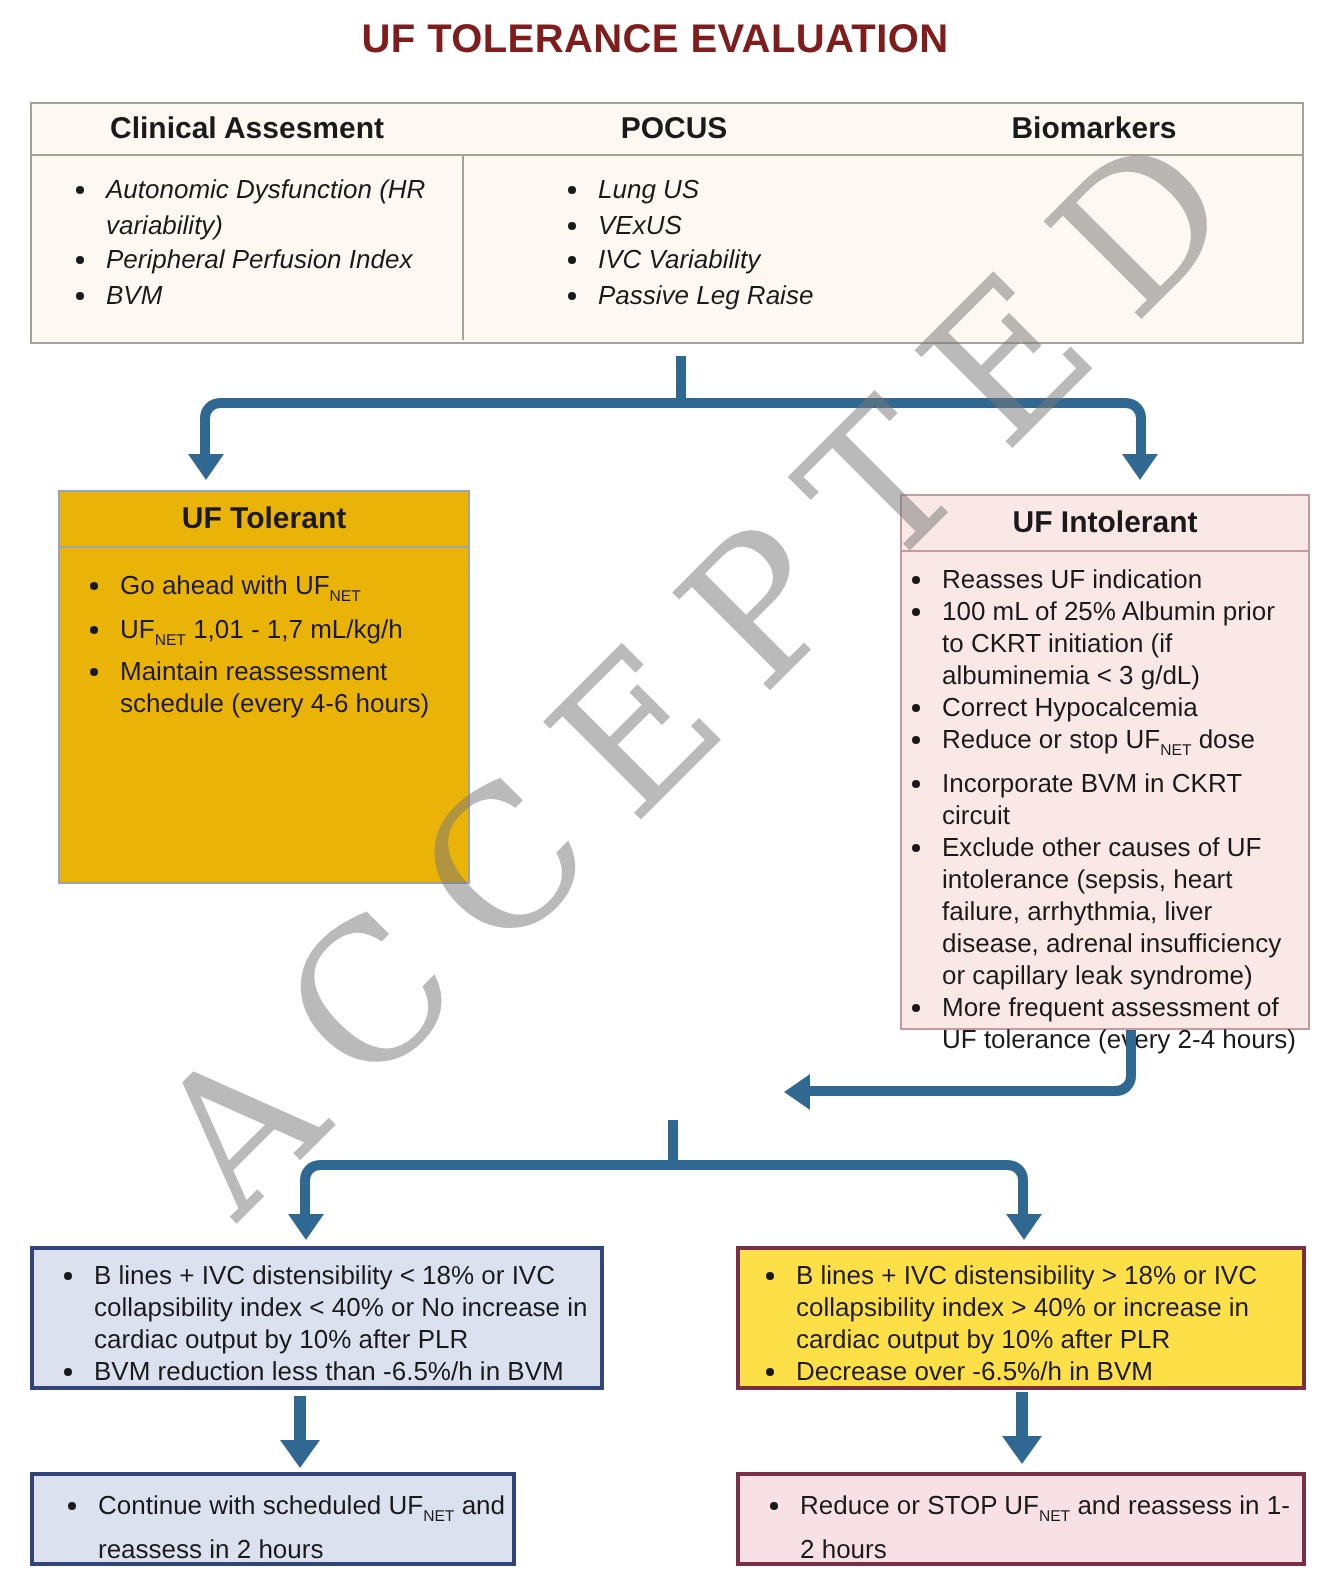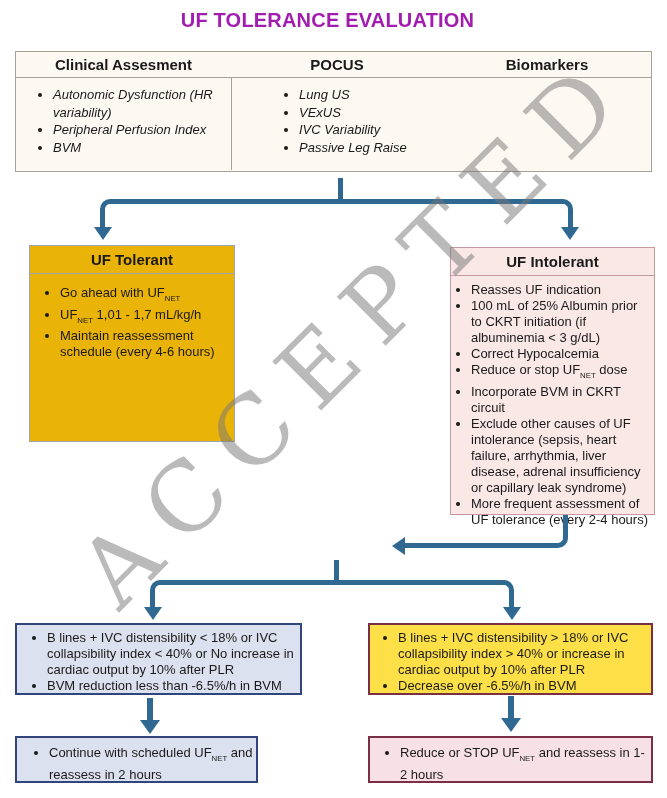--- a/index.html
+++ b/index.html
@@ -1,21 +1,21 @@
 <!DOCTYPE html>
 <html><head>
 <meta charset="utf-8">
 <style>
   * { margin:0; padding:0; box-sizing:border-box; }
   html,body { background:#ffffff; }
   body { font-family:"Liberation Sans",sans-serif; color:#1a1a1a; }
   .page { position:relative; width:667px; height:798px; background:#ffffff; overflow:hidden; }
 
   .title { position:absolute; top:9px; left:0; width:655px; text-align:center;
-           font-size:20px; font-weight:bold; color:#a21caf; letter-spacing:.2px; }
+           font-size:20px; font-weight:bold; color:#7f1d1d; letter-spacing:.2px; }
 
   
   .top-table { position:absolute; left:15px; top:51px; width:637px; height:121px;
                background:#fdf8f1; border:1.5px solid #a7a298; z-index:1; }
   .tt-headers { display:grid; grid-template-columns:215px 212px 1fr; height:25px; align-items:center; }
   .tt-h { text-align:center; font-weight:bold; font-size:15px; }
   .tt-body { display:grid; grid-template-columns:215px 212px 1fr; border-top:1.5px solid #a7a298; height:93px; }
   .tt-col { font-style:italic; font-size:13px; line-height:17.5px; padding-top:8px; }
   .tt-col.c2, .tt-col.c3 { border-left:1.5px solid #a7a298; }
   .tt-col.c1 ul { padding-left:37px; }

